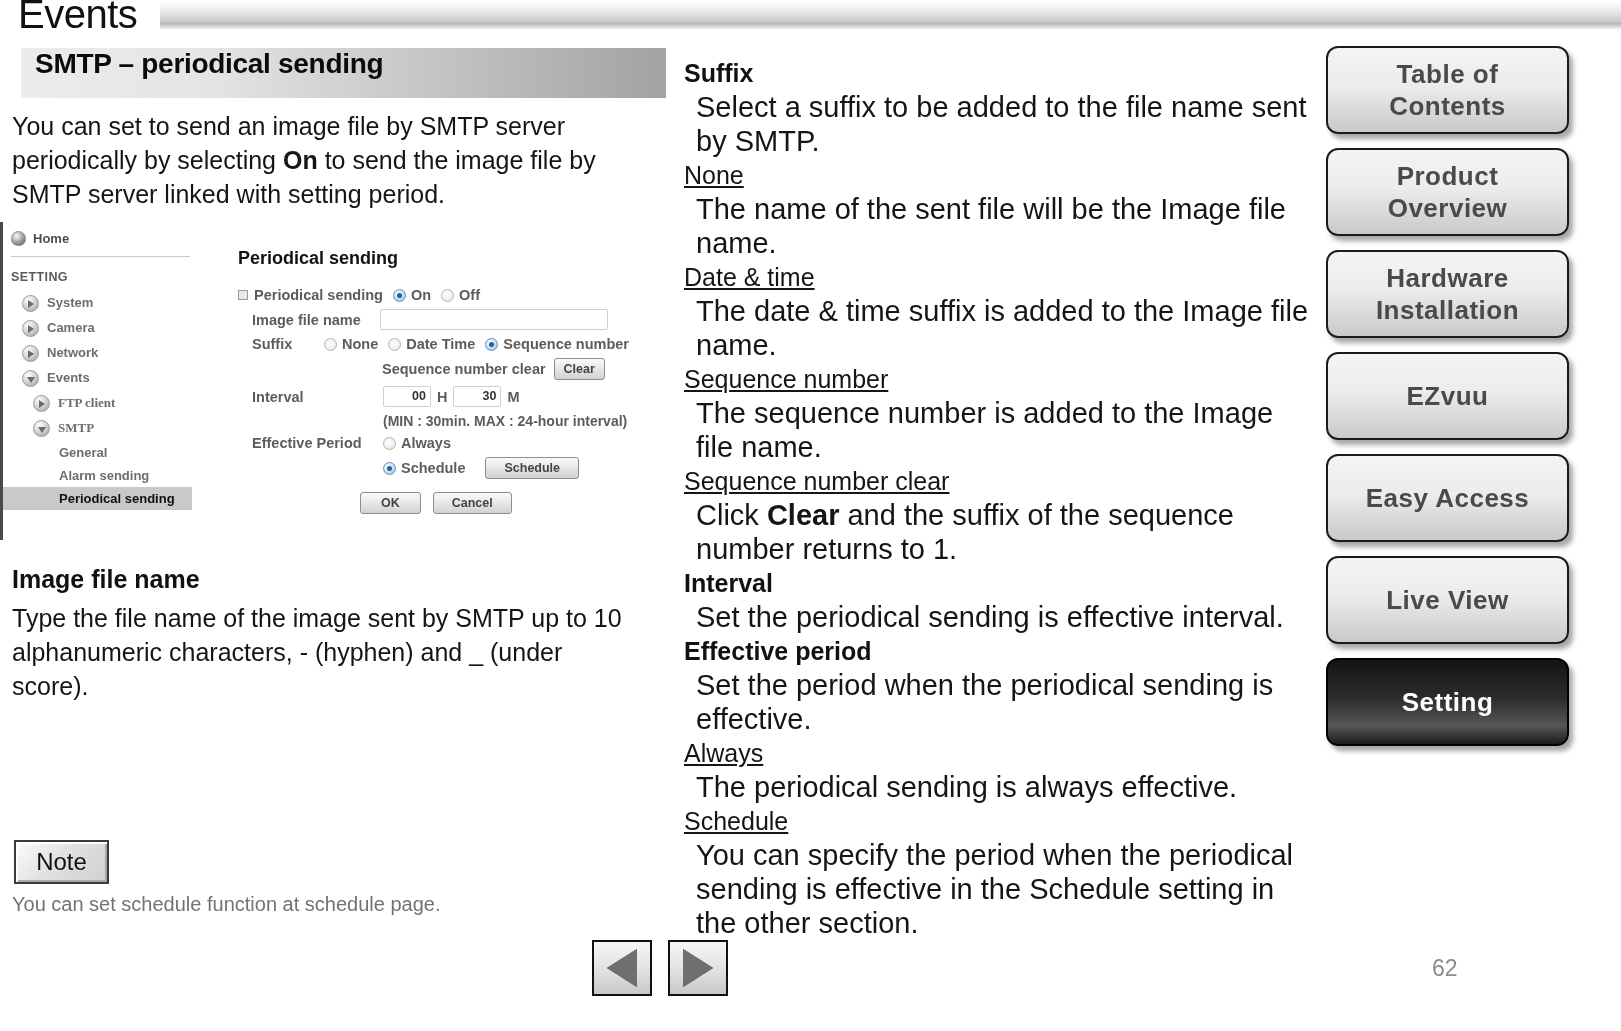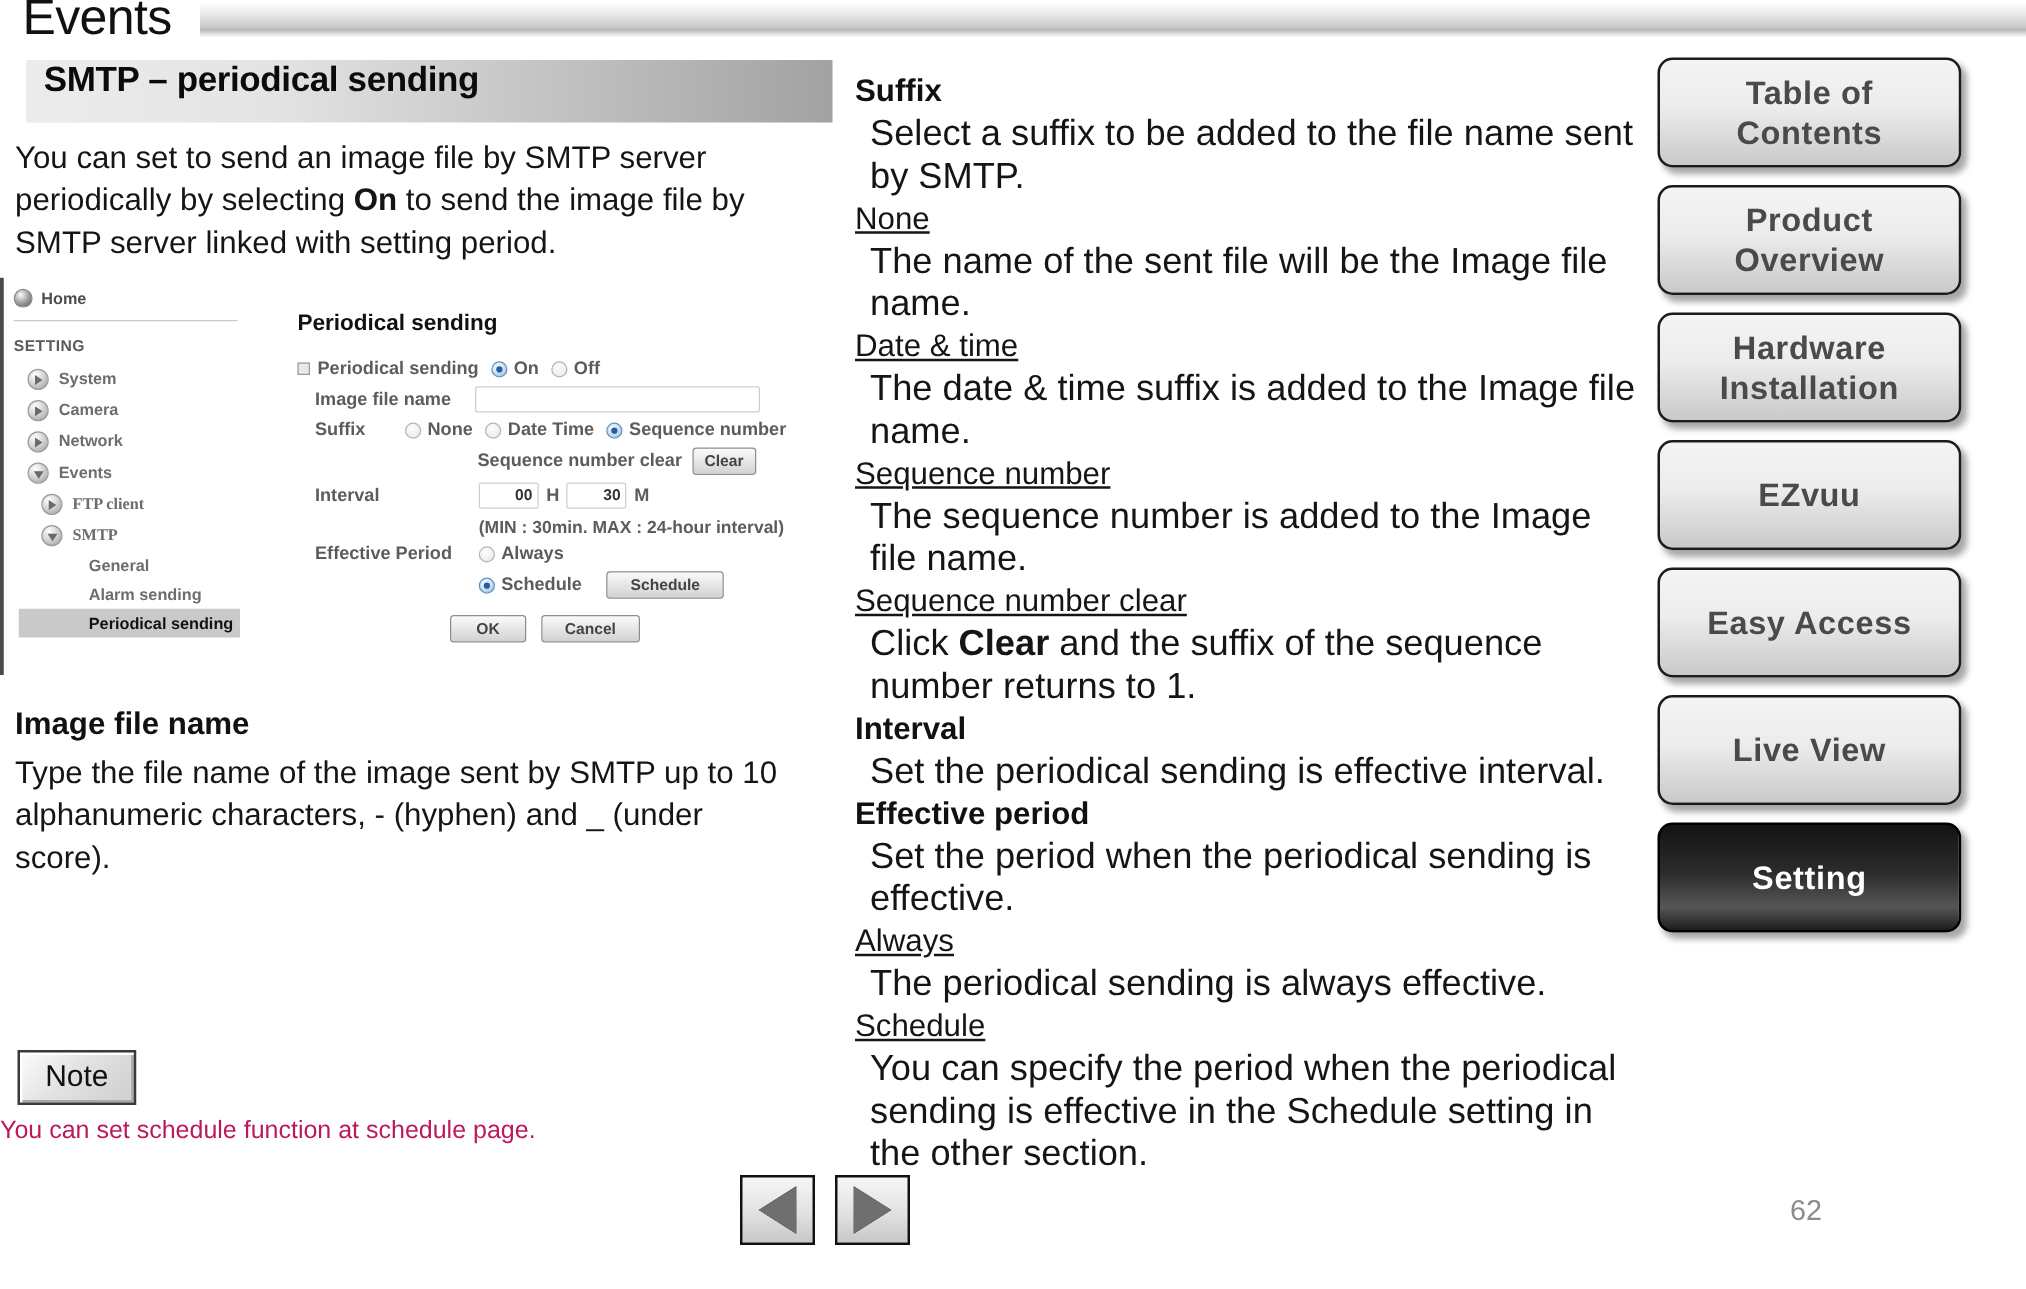--- a/index.html
+++ b/index.html
@@ -111,21 +111,21 @@
     font-size: 12.5px; font-weight: bold; color: #5a5a5a;
     padding: 13px 0 7px 8px;
     letter-spacing: 0.4px;
   }
   .nav-row {
     display: flex; align-items: flex-start;
     padding: 4px 0 4px 19px;
     font-size: 13px; font-weight: bold; color: #6d6d6d;
   }
   .nav-row.indent1 { padding-left: 30px; font-family: Liberation Serif, serif; }
-  .nav-row.indent2 { padding-left: 56px; margin-left: 12px; }
+  .nav-row.indent2 { padding-left: 56px; }
   .nav-row.active {
     background: #c9c9c9;
     color: #111;
     white-space: nowrap;
   }
   .arrow-ico {
     width: 17px; height: 17px; flex: none;
     border-radius: 50%;
     background: radial-gradient(circle at 35% 28%, #ffffff 0%, #d6d6d6 45%, #9a9a9a 100%);
     border: 1px solid #9b9b9b;
@@ -216,22 +216,22 @@
     width: 95px; height: 44px;
     background: linear-gradient(135deg, #fcfcfc 0%, #e2e2e2 45%, #cfcfcf 100%);
     border: 2px solid #3a3a3a;
     display: flex; align-items: center; justify-content: center;
     box-shadow: inset 2px 2px 0 #ffffff, inset -2px -2px 0 #a8a8a8;
   }
   .note-btn span { font-size: 24px; color: #111; }
 
   .note-text {
     position: absolute;
-    left: 0; top: 893px;
-    font-size: 20px; color: #be185d;
+    left: 12px; top: 893px;
+    font-size: 20px; color: #737373;
   }
 
   
   .rcol {
     position: absolute;
     left: 684px; top: 56px;
     width: 625px;
   }
   .rcol .h { font-size: 25px; font-weight: bold; color: #111; line-height: 34px; }
   .rcol .p { font-size: 29px; line-height: 34px; color: #151515; margin-left: 12px; }

